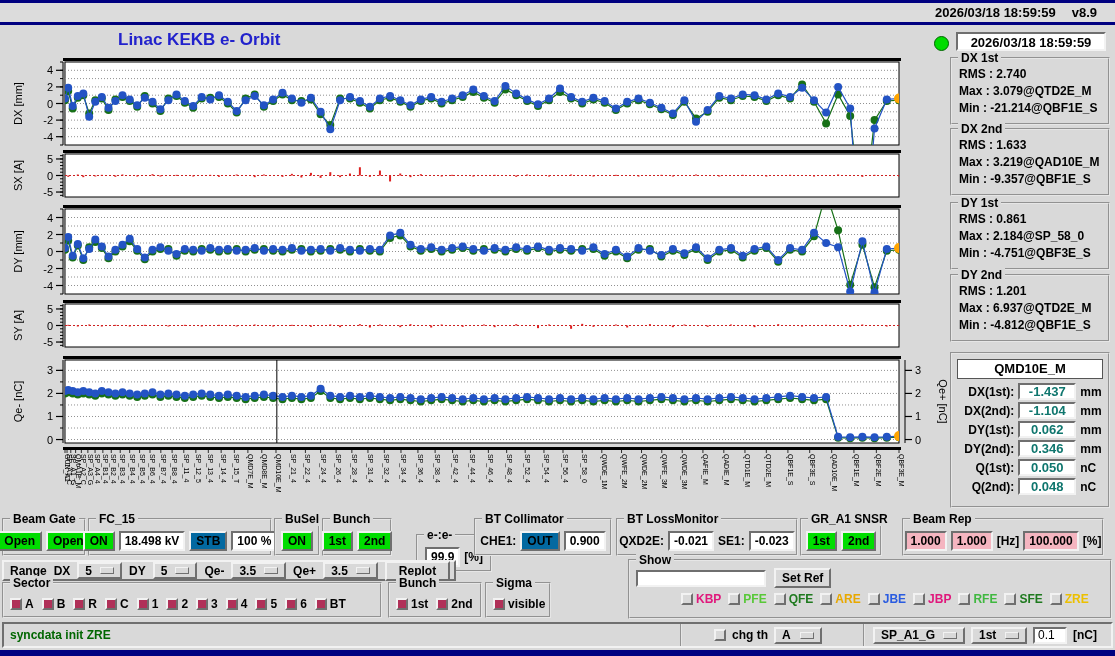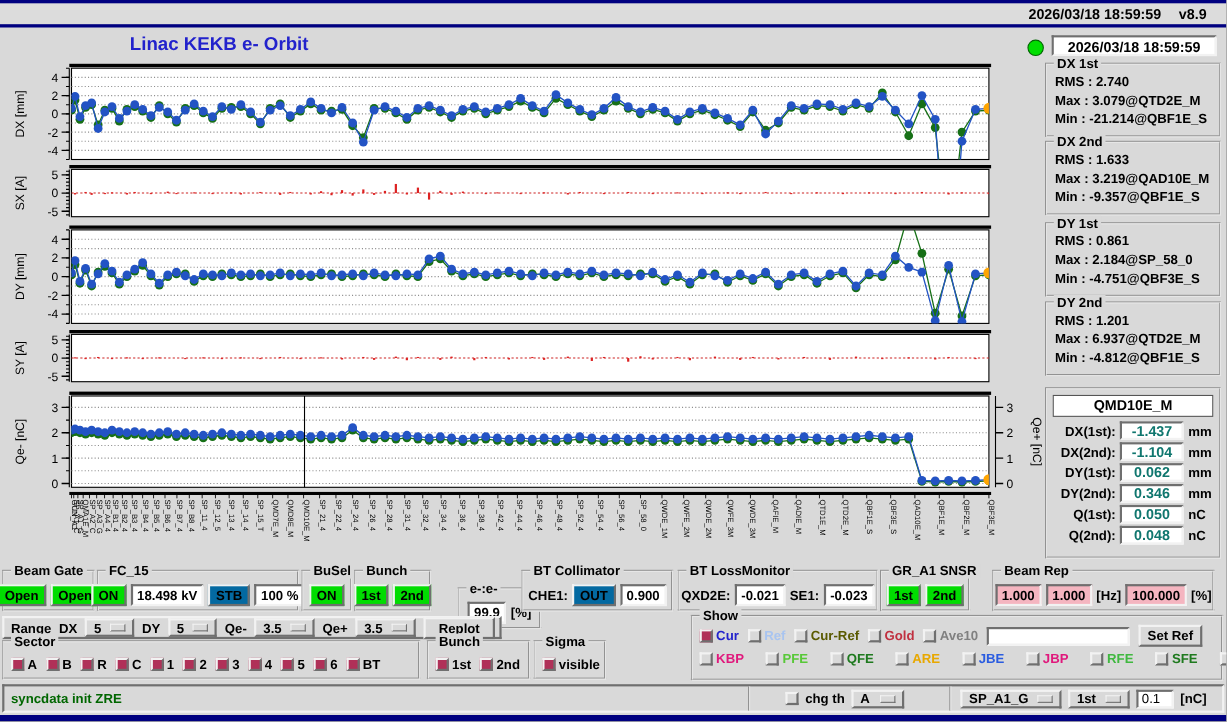--- a/index.html
+++ b/index.html
@@ -42,21 +42,21 @@
   .dd-bar{width:12px;height:5px;background:#d9d9d9;border:1px solid;flex:none;
        border-color:#f2f2f2 #6f6f6f #6f6f6f #f2f2f2;}
   .pushbtn{display:inline-block;padding:1px 12px;font-weight:bold;font-size:12px;background:#d9d9d9;
        border:2px solid;border-color:#f2f2f2 #6f6f6f #6f6f6f #f2f2f2;white-space:nowrap;cursor:default;}
   #sector-box{left:2px;top:582px;width:380px;height:36px;}
   #bunch-box{left:388px;top:582px;width:94px;height:36px;}
   #sigma-box{left:485px;top:582px;width:66px;height:36px;}
   #show-box{left:628px;top:559px;width:484px;height:60px;}
   .cbrow{display:flex;align-items:center;gap:8px;padding:0 6px;height:16px;}
   #sector-box .cbrow,#bunch-box .cbrow,#sigma-box .cbrow{margin-top:12px;}
-  #show-row1{margin-top:9px;} #show-row2{margin-top:5px;gap:20px;}
+  #show-row1{margin-top:9px;} #show-row2{margin-top:5px;gap:7px;margin-left:45px;}
   .cb-item{display:inline-flex;align-items:center;gap:3px;}
   .cb{width:12px;height:12px;flex:none;background:#d9d9d9;border:2px solid;box-sizing:border-box;
        border-color:#f2f2f2 #6f6f6f #6f6f6f #f2f2f2;}
   .cb.checked{background:#b03058;}
   .cb-lab{font-weight:bold;font-size:12px;white-space:nowrap;}
   .tinput{background:#fff;border:2px solid;border-color:#6f6f6f #f2f2f2 #f2f2f2 #6f6f6f;
        height:17px;box-sizing:border-box;font-family:"Liberation Sans",sans-serif;font-size:12px;padding:0 3px;}
   .sbox{position:absolute;left:950px;width:160px;border:2px groove #e6e6e6;box-sizing:border-box;background:#d9d9d9;}
   .stat-row{font-size:12px;font-weight:bold;margin:3px 0 0 7px;white-space:nowrap;}
   .stat-row:first-of-type{margin-top:8px;}
@@ -1251,42 +1251,20 @@
         <span class="cb-item">
           <span class="cb checked"></span>
           <span class="cb-lab">visible</span>
         </span>
       </div>
   </div>
 
   <div id="show-box" class="gbox">
     <span class="legend">Show</span>
     <div class="cbrow" id="show-row1">
-      <span id="show-row1-items" style="display:inline-flex;align-items:center;gap:8px">
-          <span class="cb-item">
-            <span class="cb checked"></span>
-            <span class="cb-lab" style="color: rgb(34, 34, 204);">Cur</span>
-          </span>
-          <span class="cb-item">
-            <span class="cb"></span>
-            <span class="cb-lab" style="color: rgb(168, 196, 240);">Ref</span>
-          </span>
-          <span class="cb-item">
-            <span class="cb"></span>
-            <span class="cb-lab" style="color: rgb(90, 90, 0);">Cur-Ref</span>
-          </span>
-          <span class="cb-item">
-            <span class="cb"></span>
-            <span class="cb-lab" style="color: rgb(192, 48, 64);">Gold</span>
-          </span>
-          <span class="cb-item">
-            <span class="cb"></span>
-            <span class="cb-lab" style="color: rgb(128, 128, 128);">Ave10</span>
-          </span>
-        </span>
       <input class="tinput" style="width: 130px;" value="">
       <span class="pushbtn" style="padding:1px 6px">Set Ref</span>
     </div>
     <div class="cbrow" id="show-row2">
         <span class="cb-item">
           <span class="cb"></span>
           <span class="cb-lab" style="color: rgb(224, 24, 124);">KBP</span>
         </span>
         <span class="cb-item">
           <span class="cb"></span>

